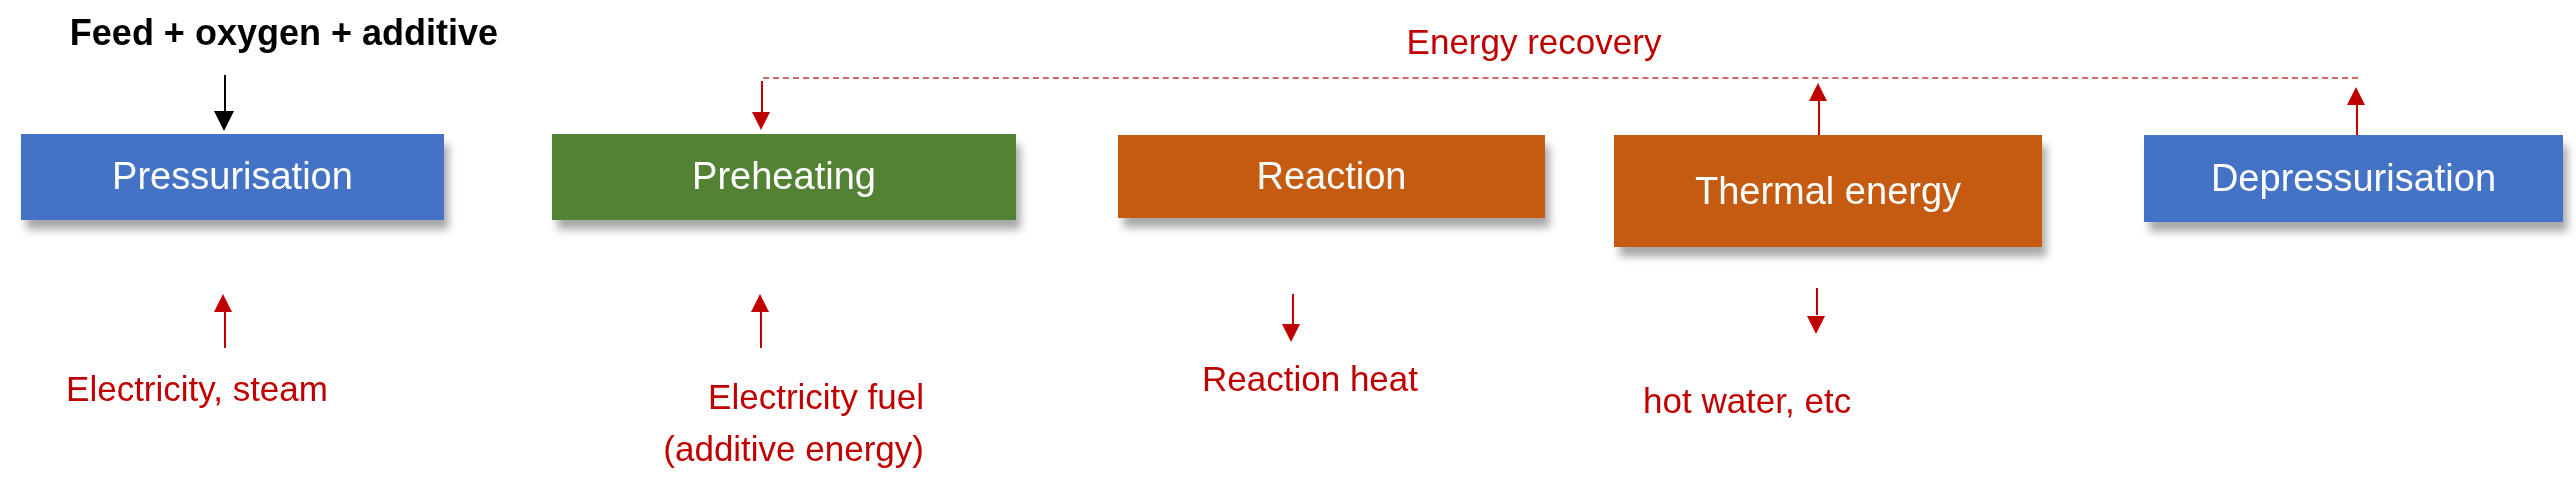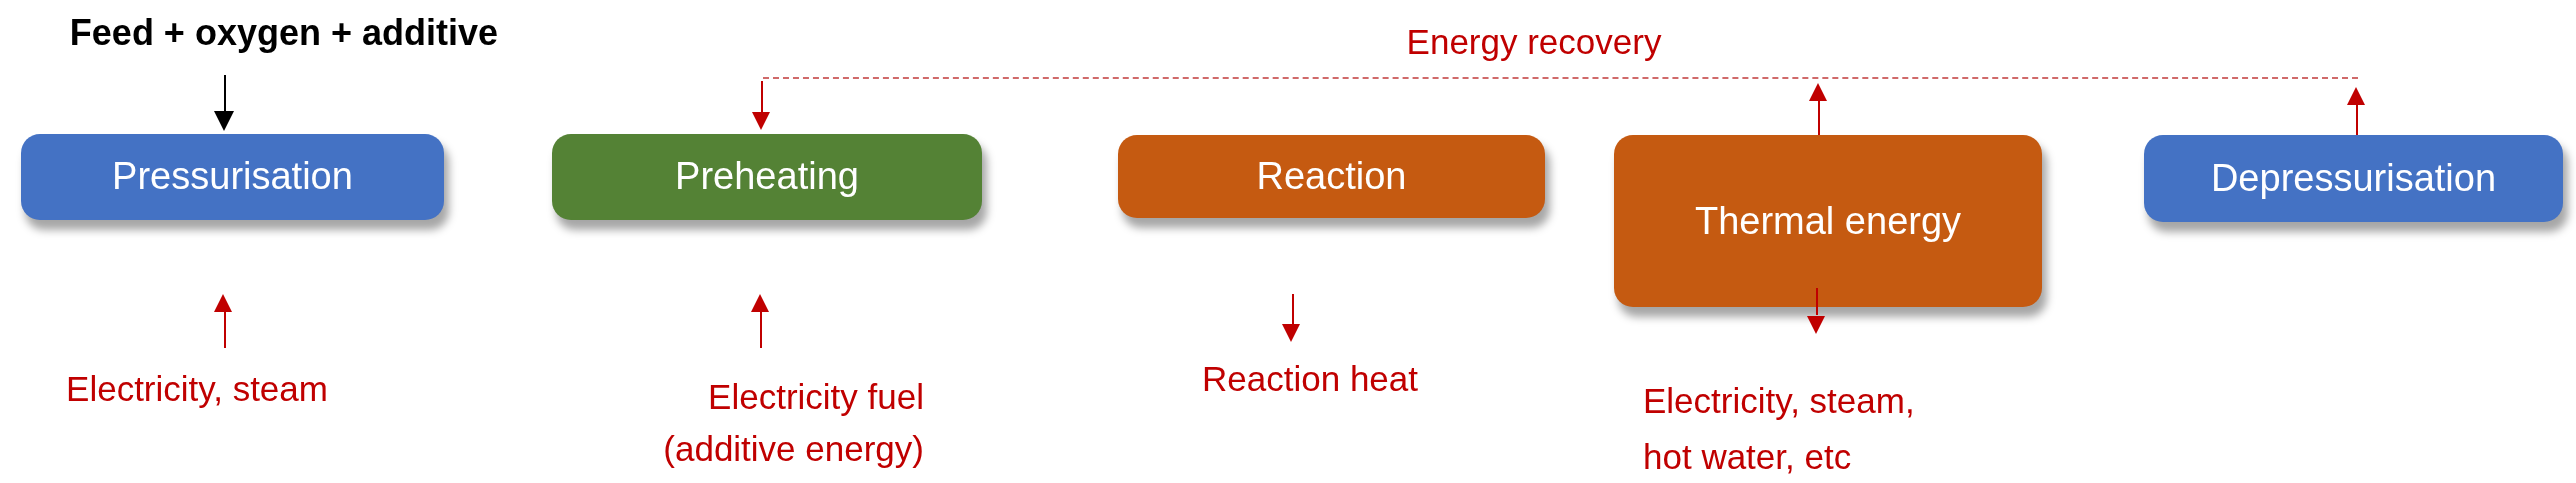--- a/index.html
+++ b/index.html
@@ -13,26 +13,25 @@
   *{box-sizing:border-box;}
   body{margin:0;background:#ffffff;font-family:"Liberation Sans", sans-serif;}
   #canvas{position:relative;width:2576px;height:483px;background:#ffffff;overflow:hidden;}
 
   
   .stage{
     position:absolute;
     display:flex;flex-direction:column;align-items:center;justify-content:center;
     color:#ffffff;font-size:38px;line-height:1.25;text-align:center;
     box-shadow:4.8px 9.5px 8.3px rgba(0,0,0,0.35);
-    border-radius:19px;
   }
   #stage-pressurisation{left:21px;top:134px;width:423px;height:86px;background:var(--blue);}
-  #stage-preheating{left:552px;top:134px;width:430px;height:86px;background:var(--green);}
+  #stage-preheating{left:552px;top:134px;width:464px;height:86px;background:var(--green);}
   #stage-reaction{left:1084px;top:135px;width:427px;height:83px;background:var(--orange);margin-left:34px;}
-  #stage-thermal{left:1614px;top:135px;width:428px;height:172px;background:var(--orange);line-height:64px;}
+  #stage-thermal{left:1614px;top:135px;width:428px;height:112px;background:var(--orange);line-height:64px;}
   #stage-depressurisation{left:2144px;top:135px;width:419px;height:87px;background:var(--blue);justify-content:center;}
 
   
   .lbl{position:absolute;font-size:35px;line-height:1.2;}
   #feed-label{left:45px;top:10.7px;width:453px;color:var(--black);font-size:36px;font-weight:700;text-align:right;}
   #energy-recovery-label{left:1364px;top:13px;width:340px;color:var(--red);text-align:center;margin-top:8px;}
   .redlbl{color:var(--red);}
   #lbl-elec-work{left:51px;top:368px;width:292px;text-align:center;}
   #lbl-elec-fuel{left:581px;top:371px;width:343px;text-align:right;line-height:52px;}
   #lbl-reaction-heat{left:1156px;top:358px;width:262px;text-align:right;}
@@ -131,18 +130,17 @@
   <div id="lbl-elec-work" class="lbl redlbl">Electricity, steam</div>
 
   <div id="lbl-elec-fuel" class="lbl redlbl">
     <div>Electricity fuel</div>
     <div>(additive energy)</div>
   </div>
 
   <div id="lbl-reaction-heat" class="lbl redlbl">Reaction heat</div>
 
   <div id="lbl-elec-steam" class="lbl redlbl">
-    <div>Electricity, steam,</div>
     <div>hot water, etc</div>
   </div>
 
 </div>
 
 
 </body></html>

